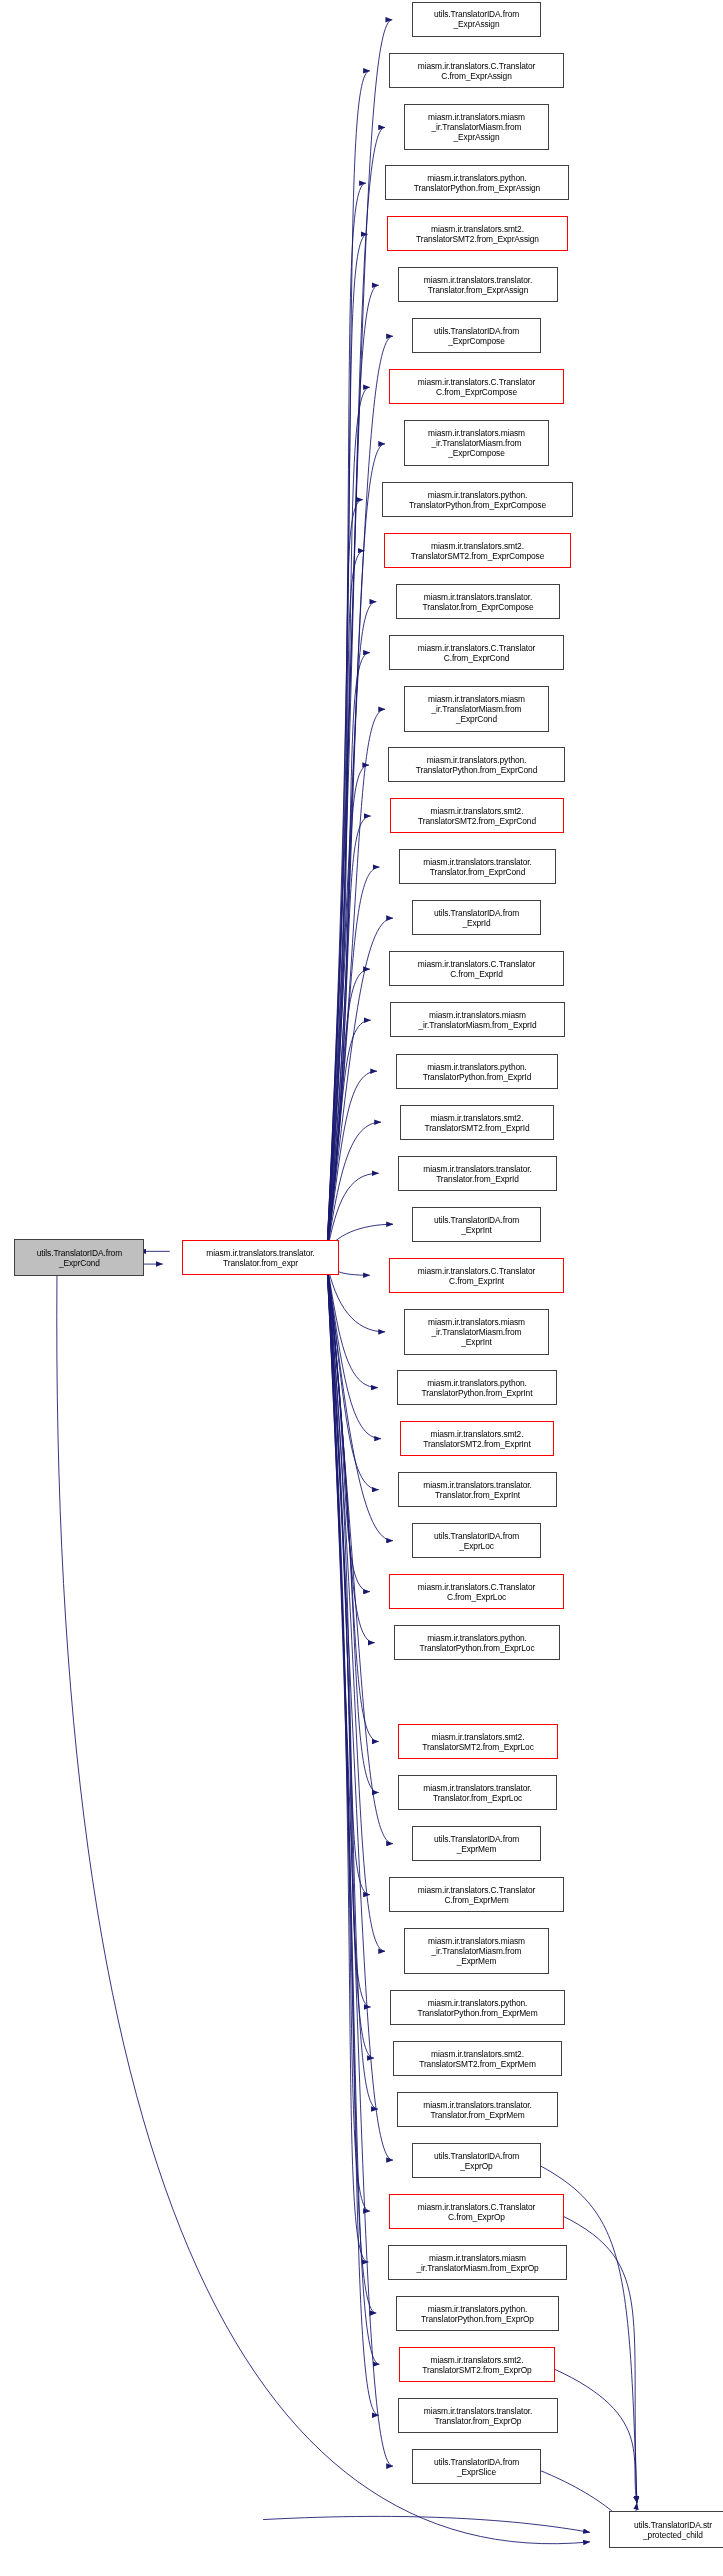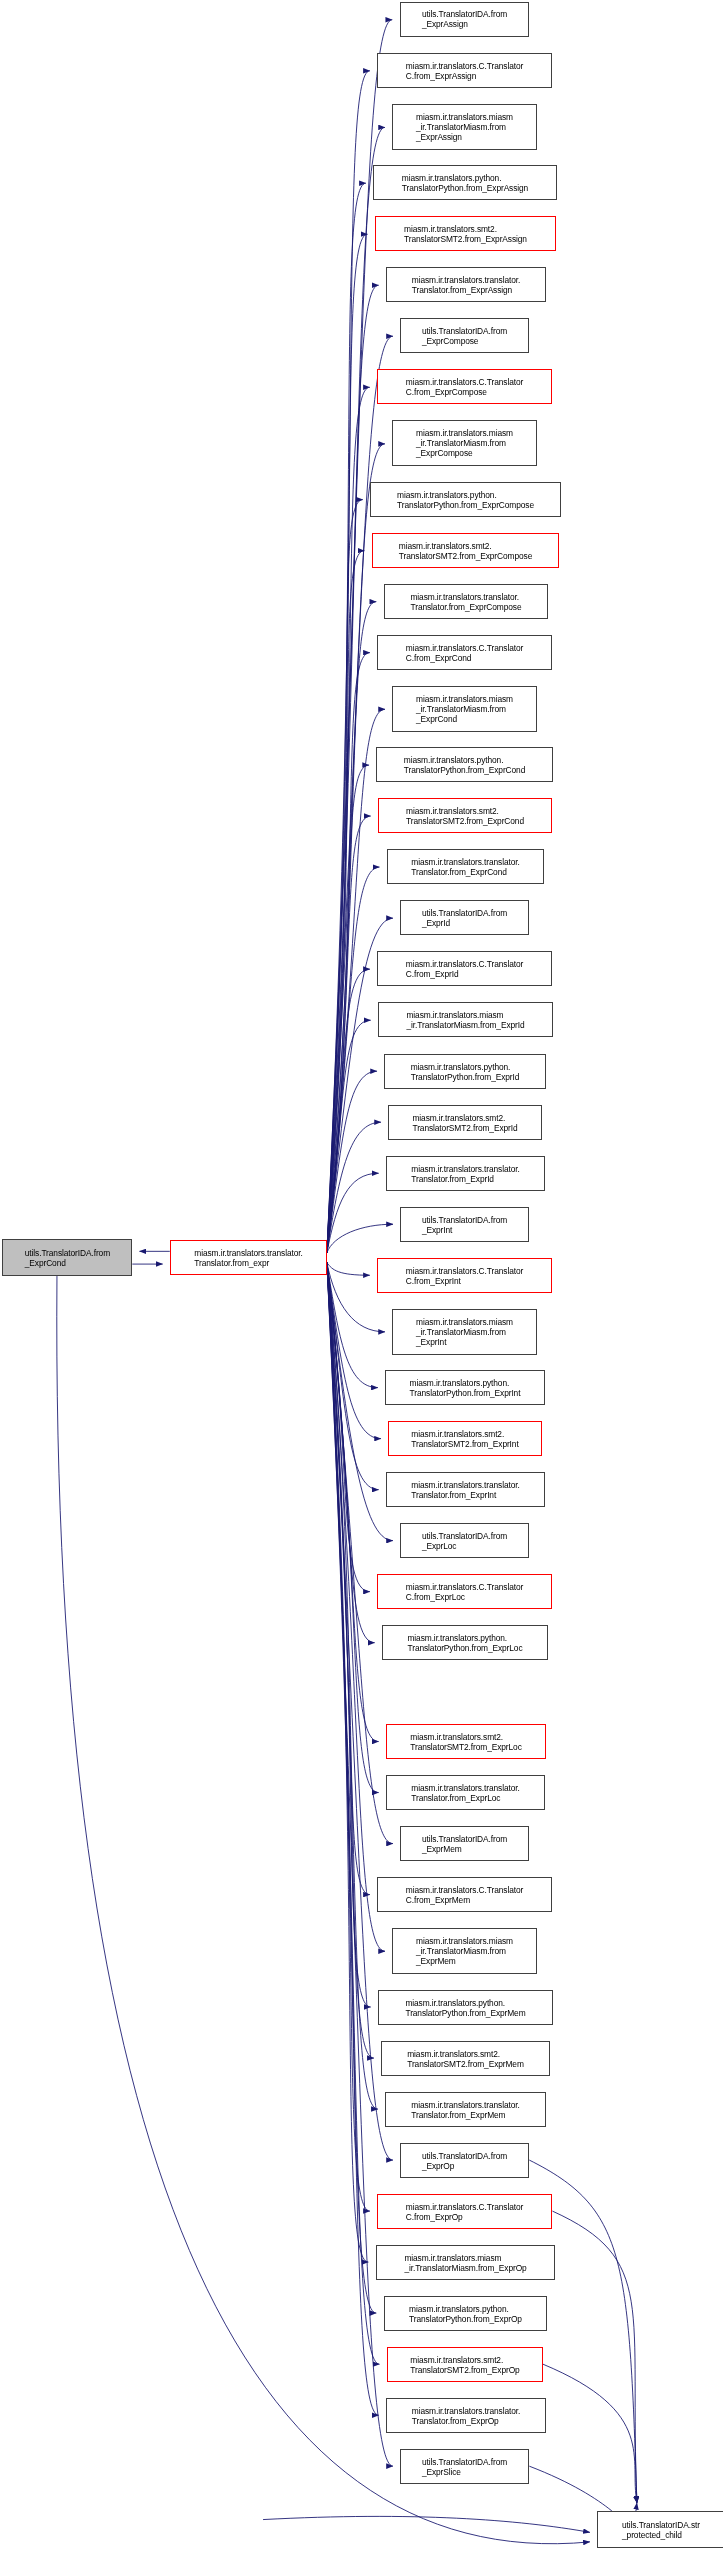--- a/index.html
+++ b/index.html
@@ -1,21 +1,21 @@
 <!DOCTYPE html>
 <html style="font-size:12.8px"><head>
 <meta charset="utf-8">
 <style>
   html,body{margin:0;padding:0;background:#ffffff;}
   body{font-family:"Liberation Sans",sans-serif;}
   #canvas{position:relative;width:723px;height:2576px;overflow:hidden;background:#fff;}
   svg.edges{position:absolute;left:0;top:0;width:723px;height:2576px;pointer-events:none;}
   .node{position:absolute;box-sizing:border-box;display:flex;align-items:center;justify-content:center;
-        background:#ffffff;border:0.8px solid #404040;color:#000000;
-        font-size:8.4px;line-height:10px;letter-spacing:-0.1px;padding:0.8px 1.6px;white-space:pre-line;}
+        text-align:center;background:#ffffff;border:0.8px solid #404040;color:#000000;
+        font-size:8.4px;line-height:10px;letter-spacing:-0.1px;padding:0.8px 1.6px;white-space:pre-line;margin-left:12px;}
   .node.red{border:0.8px solid #ff0000;}
   .node.root{background:#bfbfbf;border:0.8px solid #404040;}
 </style>
 </head>
 <body>
 
 <div id="canvas">
   <svg class="edges" id="edge-layer" viewBox="0 0 907 3230">
     <defs>
       <marker id="arrow" markerWidth="9" markerHeight="7" refX="8.5" refY="3.5" orient="auto" markerUnits="userSpaceOnUse">

